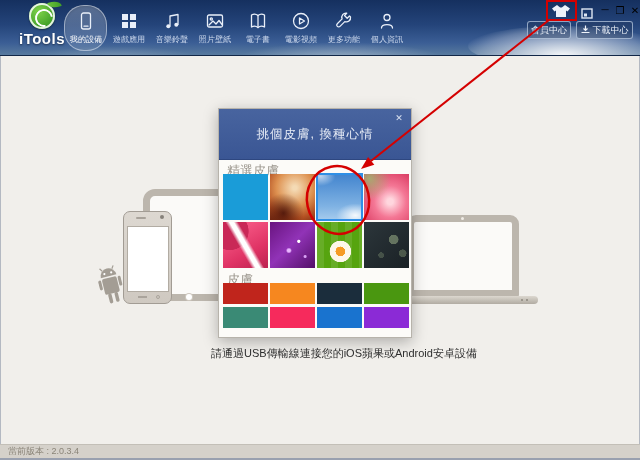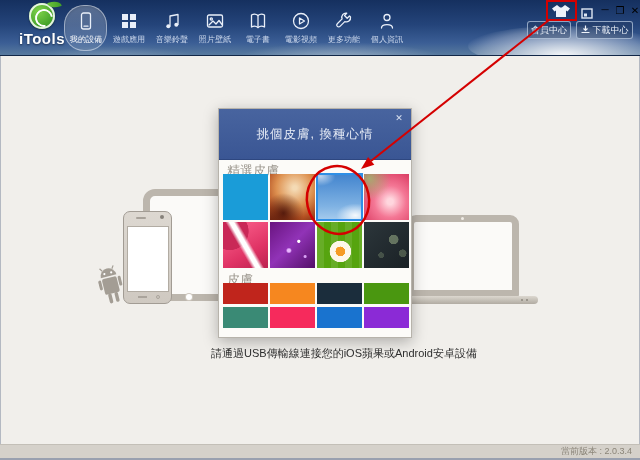--- a/index.html
+++ b/index.html
@@ -95,21 +95,21 @@
   .grid-featured{top:65px;grid-auto-rows:46px;}
   .grid-solid{top:174px;grid-auto-rows:21px;row-gap:3px;}
   .sw{width:100%;height:100%;cursor:pointer;}
   .sw.selected{outline:2px solid #2f8fe6;outline-offset:-1px;box-shadow:inset 0 0 0 1px rgba(255,255,255,.7);}
 
   .hint{position:absolute;left:0;top:290px;width:640px;text-align:center;font-size:11px;color:#2f2f2f;padding-left:24px;}
 
   
   .statusbar{position:absolute;left:0;top:444px;width:640px;height:16px;box-sizing:border-box;
              background:#d5d1ca;border-top:1px solid #c3bfb7;border-bottom:2px solid #99a0af;
-             display:flex;align-items:center;justify-content:flex-end;padding:0 8px;}
+             display:flex;align-items:center;padding:0 8px;}
   .version{font-size:9px;color:#8a8478;}
 
   
   .annotations{position:absolute;left:0;top:0;width:640px;height:460px;z-index:40;pointer-events:none;}
 </style>
 </head>
 <body>
 
 <div class="app">
 

